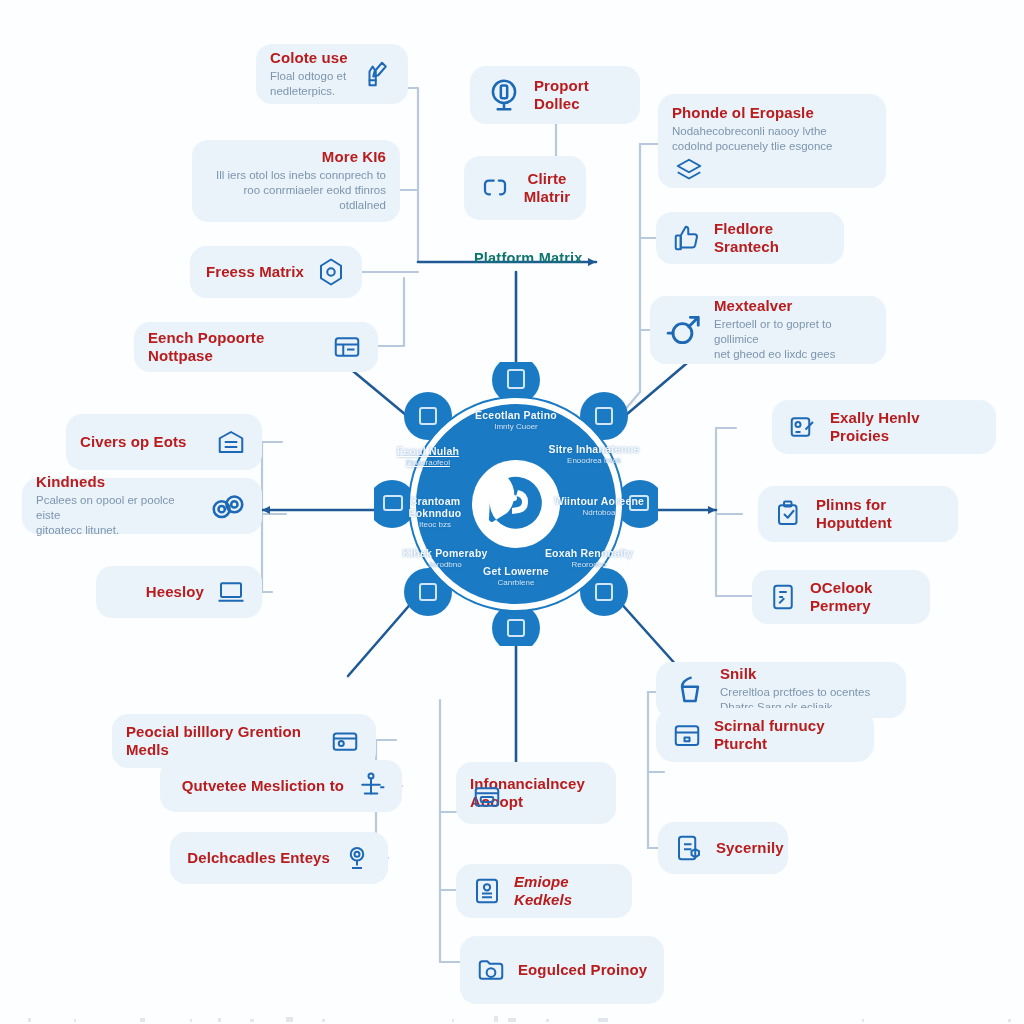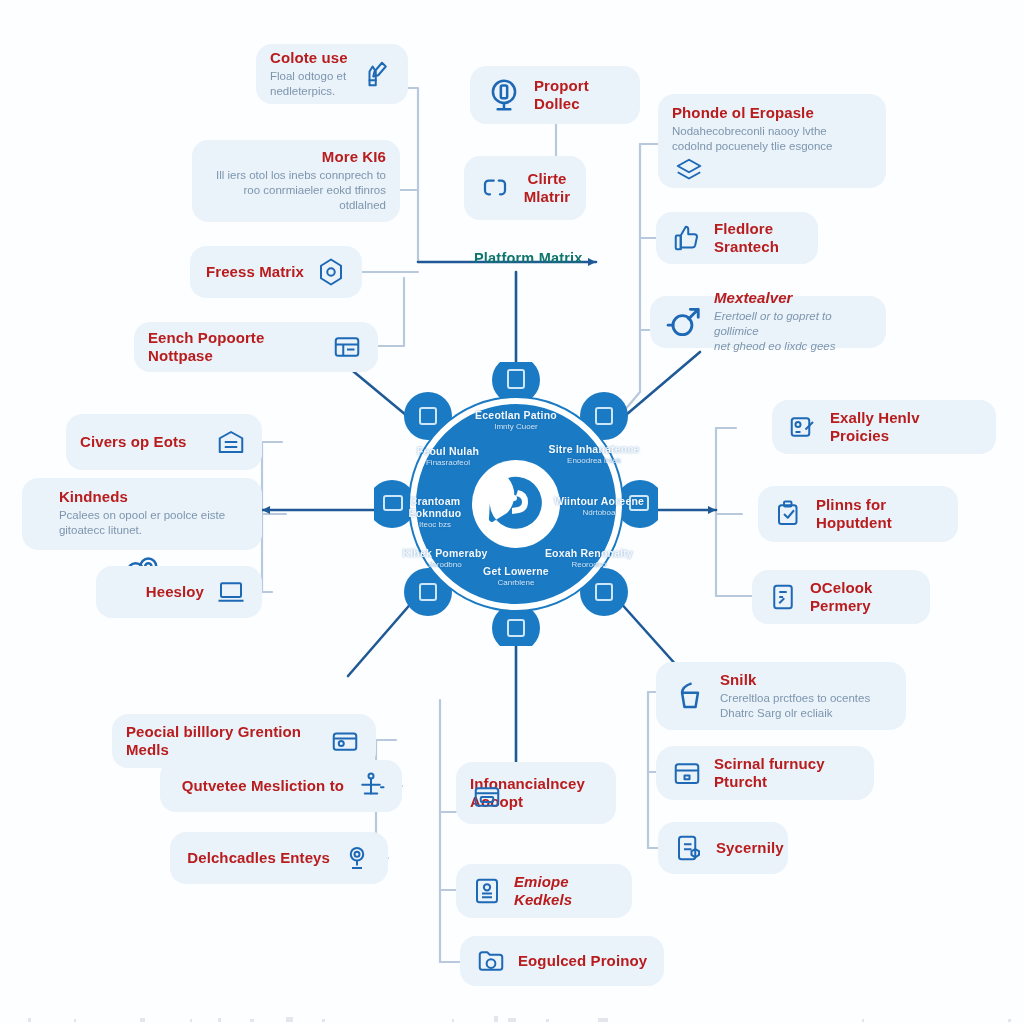--- a/index.html
+++ b/index.html
@@ -253,21 +253,21 @@
       <div class="hs">Canrblene</div>
     </div>
     <div class="hubcell" style="left:22px; top:186px; width:98px;">
       <div class="ht">Klhek Pomeraby</div>
       <div class="hs">Jorodbno</div>
     </div>
     <div class="hubcell" style="left:14px; top:134px; width:94px;">
       <div class="ht">Crantoam Eoknnduo</div>
       <div class="hs">Iteoc bzs</div>
     </div>
-    <div class="hubcell" style="left:24px; top:84px; width:100px;">
+    <div class="hubcell" style="left:4px; top:84px; width:100px;text-decoration:underline;">
       <div class="ht">Feoul Nulah</div>
       <div class="hs">Finasraofeol</div>
     </div>
   </div>
 
   <div class="card" style="left:256px; top:44px; width:152px; height:60px;">
     <div class="txt">
       <div class="title">Colote use</div>
       <div class="desc">Floal odtogo et
 nedleterpics.</div>
@@ -349,33 +349,33 @@
 codolnd pocuenely tlie esgonce</div>
     </div>
     <span class="ico" style="margin-top:-2px;">
       <svg viewBox="0 0 24 24" fill="none" stroke="currentColor" stroke-width="1.6" stroke-linejoin="round">
         <path d="M12 3l9 5-9 5-9-5z"></path>
           <path d="M3 13l9 5 9-5"></path>
       </svg>
     </span>
   </div>
 
-  <div class="card" style="left:656px; top:212px; width:162px; height:52px;">
+  <div class="card" style="left:656px; top:212px; width:188px; height:52px;">
     <span class="ico">
       <svg viewBox="0 0 24 24" fill="none" stroke="currentColor" stroke-width="1.6" stroke-linejoin="round">
         <path d="M7 21V10l4-7a2 2 0 012 2v4h5a2 2 0 012 2l-1.5 7a2 2 0 01-2 1.5H7z"></path>
         <rect x="3" y="10" width="4" height="11" rx="1"></rect>
       </svg>
     </span>
     <div class="txt">
       <div class="title">Fledlore Srantech</div>
     </div>
   </div>
 
-  <div class="card" style="left:650px; top:296px; width:236px; height:52px;font-style:italic;">
+  <div class="card" style="left:650px; top:296px; width:236px; height:68px;">
     <span class="ico big">
       <svg viewBox="0 0 24 24" fill="none" stroke="currentColor" stroke-width="1.8" stroke-linecap="round" stroke-linejoin="round">
         <circle cx="11" cy="14" r="6"></circle>
           <path d="M15 10l6-6M21 4h-5M21 4v5"></path>
           <path d="M2 14h3"></path>
       </svg>
     </span>
     <div class="txt">
       <div class="title">Mextealver</div>
       <div class="desc" style="white-space:pre-line;">Erertoell or to gopret to gollimice
@@ -388,21 +388,21 @@
       <div class="title">Civers op Eots</div>
     </div>
     <span class="ico">
       <svg viewBox="0 0 24 24" fill="none" stroke="currentColor" stroke-width="1.6" stroke-linejoin="round">
         <path d="M3 9l9-5 9 5v11H3z"></path>
           <path d="M7 12h10M7 16h10"></path>
       </svg>
     </span>
   </div>
 
-  <div class="card" style="left:22px; top:478px; width:240px; height:72px;flex-direction:column;">
+  <div class="card" style="left:22px; top:478px; width:240px; height:56px;">
     <div class="txt" style="flex:1;">
       <div class="title">Kindneds</div>
       <div class="desc" style="white-space:pre-line;">Pcalees on opool er poolce eiste
 gitoatecc litunet.</div>
     </div>
     <span class="ico big">
       <svg viewBox="0 0 24 24" fill="none" stroke="currentColor" stroke-width="1.6">
         <circle cx="8" cy="14" r="5"></circle>
           <circle cx="8" cy="14" r="2"></circle>
         <circle cx="16" cy="11" r="5"></circle>
@@ -523,47 +523,47 @@
         <rect x="4" y="3" width="16" height="18" rx="2"></rect>
           <circle cx="12" cy="9" r="2.5"></circle>
         <path d="M8 14h8M8 17h8"></path>
       </svg>
     </span>
     <div class="txt">
       <div class="title">Emiope Kedkels</div>
     </div>
   </div>
 
-  <div class="card" style="left:460px; top:936px; width:204px; height:50px;">
+  <div class="card" style="left:460px; top:936px; width:204px; height:68px;">
     <span class="ico">
       <svg viewBox="0 0 24 24" fill="none" stroke="currentColor" stroke-width="1.6" stroke-linejoin="round">
         <path d="M3 7a2 2 0 012-2h4l2 2h8a2 2 0 012 2v8a2 2 0 01-2 2H5a2 2 0 01-2-2z"></path>
         <circle cx="12" cy="14" r="3.5"></circle>
       </svg>
     </span>
     <div class="txt">
       <div class="title">Eogulced Proinoy</div>
     </div>
   </div>
 
-  <div class="card" style="left:656px; top:662px; width:250px; height:68px;">
+  <div class="card" style="left:656px; top:662px; width:250px; height:56px;">
     <span class="ico big">
       <svg viewBox="0 0 24 24" fill="none" stroke="currentColor" stroke-width="1.6" stroke-linejoin="round">
         <path d="M7 10h10l-1.5 9h-7z"></path>
           <path d="M7 10c0-3 3-5 6-6"></path>
       </svg>
     </span>
     <div class="txt">
       <div class="title">Snilk</div>
       <div class="desc" style="white-space:pre-line;">Crereltloa prctfoes to ocentes
 Dhatrc Sarg olr ecliaik</div>
     </div>
   </div>
 
-  <div class="card" style="left:656px; top:746px; width:218px; height:54px;border-radius:18px;">
+  <div class="card" style="left:656px; top:708px; width:218px; height:54px;border-radius:18px;">
     <span class="ico">
       <svg viewBox="0 0 24 24" fill="none" stroke="currentColor" stroke-width="1.6" stroke-linejoin="round">
         <rect x="3" y="5" width="18" height="15" rx="2"></rect>
           <path d="M3 10h18"></path>
         <path d="M10 14h4v3h-4z"></path>
       </svg>
     </span>
     <div class="txt">
       <div class="title">Scirnal furnucy Pturcht</div>
     </div>

